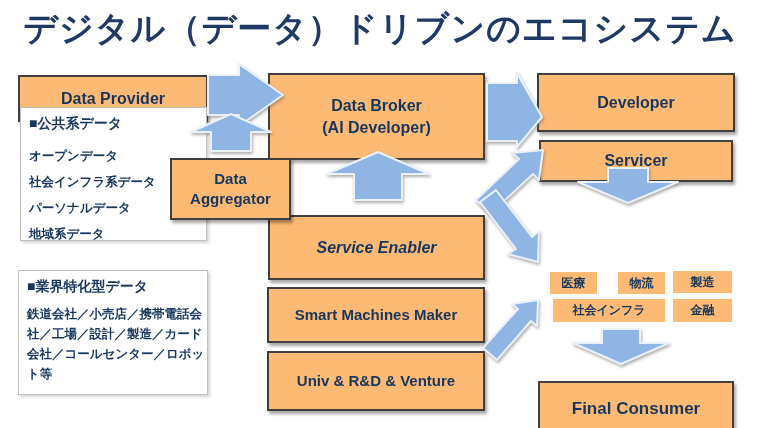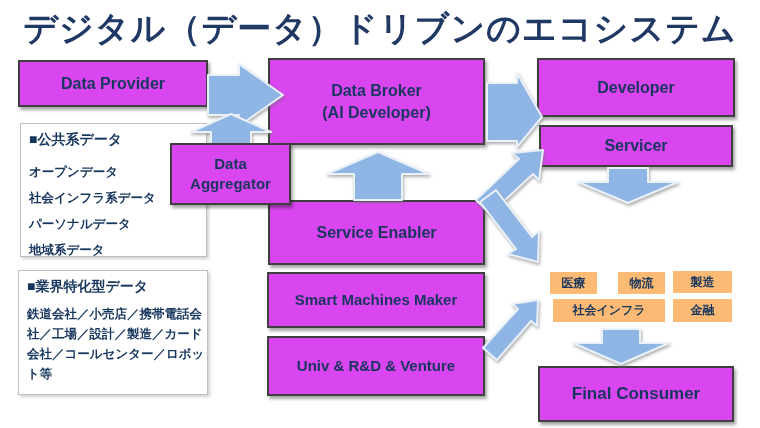--- a/index.html
+++ b/index.html
@@ -1,24 +1,24 @@
 <!DOCTYPE html>
 <html><head>
 <meta charset="utf-8">
 <style>
   html,body{margin:0;padding:0;background:#ffffff;}
   .stage{position:relative;width:760px;height:428px;background:#ffffff;overflow:hidden;
          font-family:"Liberation Sans","DejaVu Sans",sans-serif;}
   .title{position:absolute;top:6px;left:0;width:100%;text-align:center;
          font-size:34px;font-weight:bold;color:#1F3864;letter-spacing:1px;white-space:nowrap;}
   
-  .gbox{position:absolute;background:#d946ef;border:2px solid #3F3F3F;box-sizing:border-box;
+  .gbox{position:absolute;background:#fdba74;border:2px solid #3F3F3F;box-sizing:border-box;
         box-shadow:2px 3px 3px rgba(0,0,0,.35);z-index:10;
         display:flex;flex-direction:column;align-items:center;justify-content:center;
-        color:#17365D;font-weight:bold;text-align:center;}
+        color:#17365D;font-weight:bold;text-align:center;margin-top:15px;}
   .gbox .l1{font-size:16px;line-height:22px;}
   .gbox .l2{font-size:16px;line-height:22px;}
   .fs15 .l1,.fs15 .l2{font-size:15px;line-height:20px;}
   
   .lbox{position:absolute;background:#ffffff;border:1px solid #BFBFBF;box-sizing:border-box;
         box-shadow:2px 2px 3px rgba(0,0,0,.18);z-index:10;color:#17365D;font-weight:bold;}
   .lbox .hdr{font-size:14px;margin:7px 0 15px 8px;}
   .pitem{font-size:12.5px;margin:0 0 9px 8px;}
   .ibody{font-size:12.5px;line-height:20px;margin:4px 0 0 8px;word-break:break-all;}
   
@@ -34,39 +34,39 @@
 <body>
 
 <div class="stage">
 
   <div class="title">デジタル（データ）ドリブンのエコシステム</div>
 
   <div class="gbox" style="left:18px;top:60px;width:190px;height:47px;">
     <div class="l1">Data Provider</div>
   </div>
 
-  <div class="lbox" style="left:20px;top:123px;width:187px;height:134px;">
+  <div class="lbox" style="left:20px;top:107px;width:187px;height:134px;">
     <div class="hdr">■公共系データ</div>
     <div class="pitem">オープンデータ</div>
     <div class="pitem">社会インフラ系データ</div>
     <div class="pitem">パーソナルデータ</div>
     <div class="pitem">地域系データ</div>
   </div>
 
   <div class="lbox" style="left:18px;top:270px;width:190px;height:125px;">
     <div class="hdr" style="margin-bottom:8px;">■業界特化型データ</div>
     <div class="ibody">鉄道会社／小売店／携帯電話会社／工場／設計／製造／カード会社／コールセンター／ロボット等</div>
   </div>
 
   <div class="gbox" style="left:268px;top:58px;width:217px;height:87px;">
     <div class="l1">Data Broker</div>
     <div class="l2">(AI Developer)</div>
   </div>
 
-  <div class="gbox" style="left:268px;top:200px;width:217px;height:65px;">
+  <div class="gbox" style="left:268px;top:200px;width:217px;height:65px;font-style:italic;">
     <div class="l1">Service Enabler</div>
   </div>
 
   <div class="gbox fs15" style="left:267px;top:272px;width:218px;height:56px;">
     <div class="l1">Smart Machines Maker</div>
   </div>
 
   <div class="gbox fs15" style="left:267px;top:336px;width:218px;height:60px;">
     <div class="l1">Univ &amp; R&amp;D &amp; Venture</div>
   </div>

